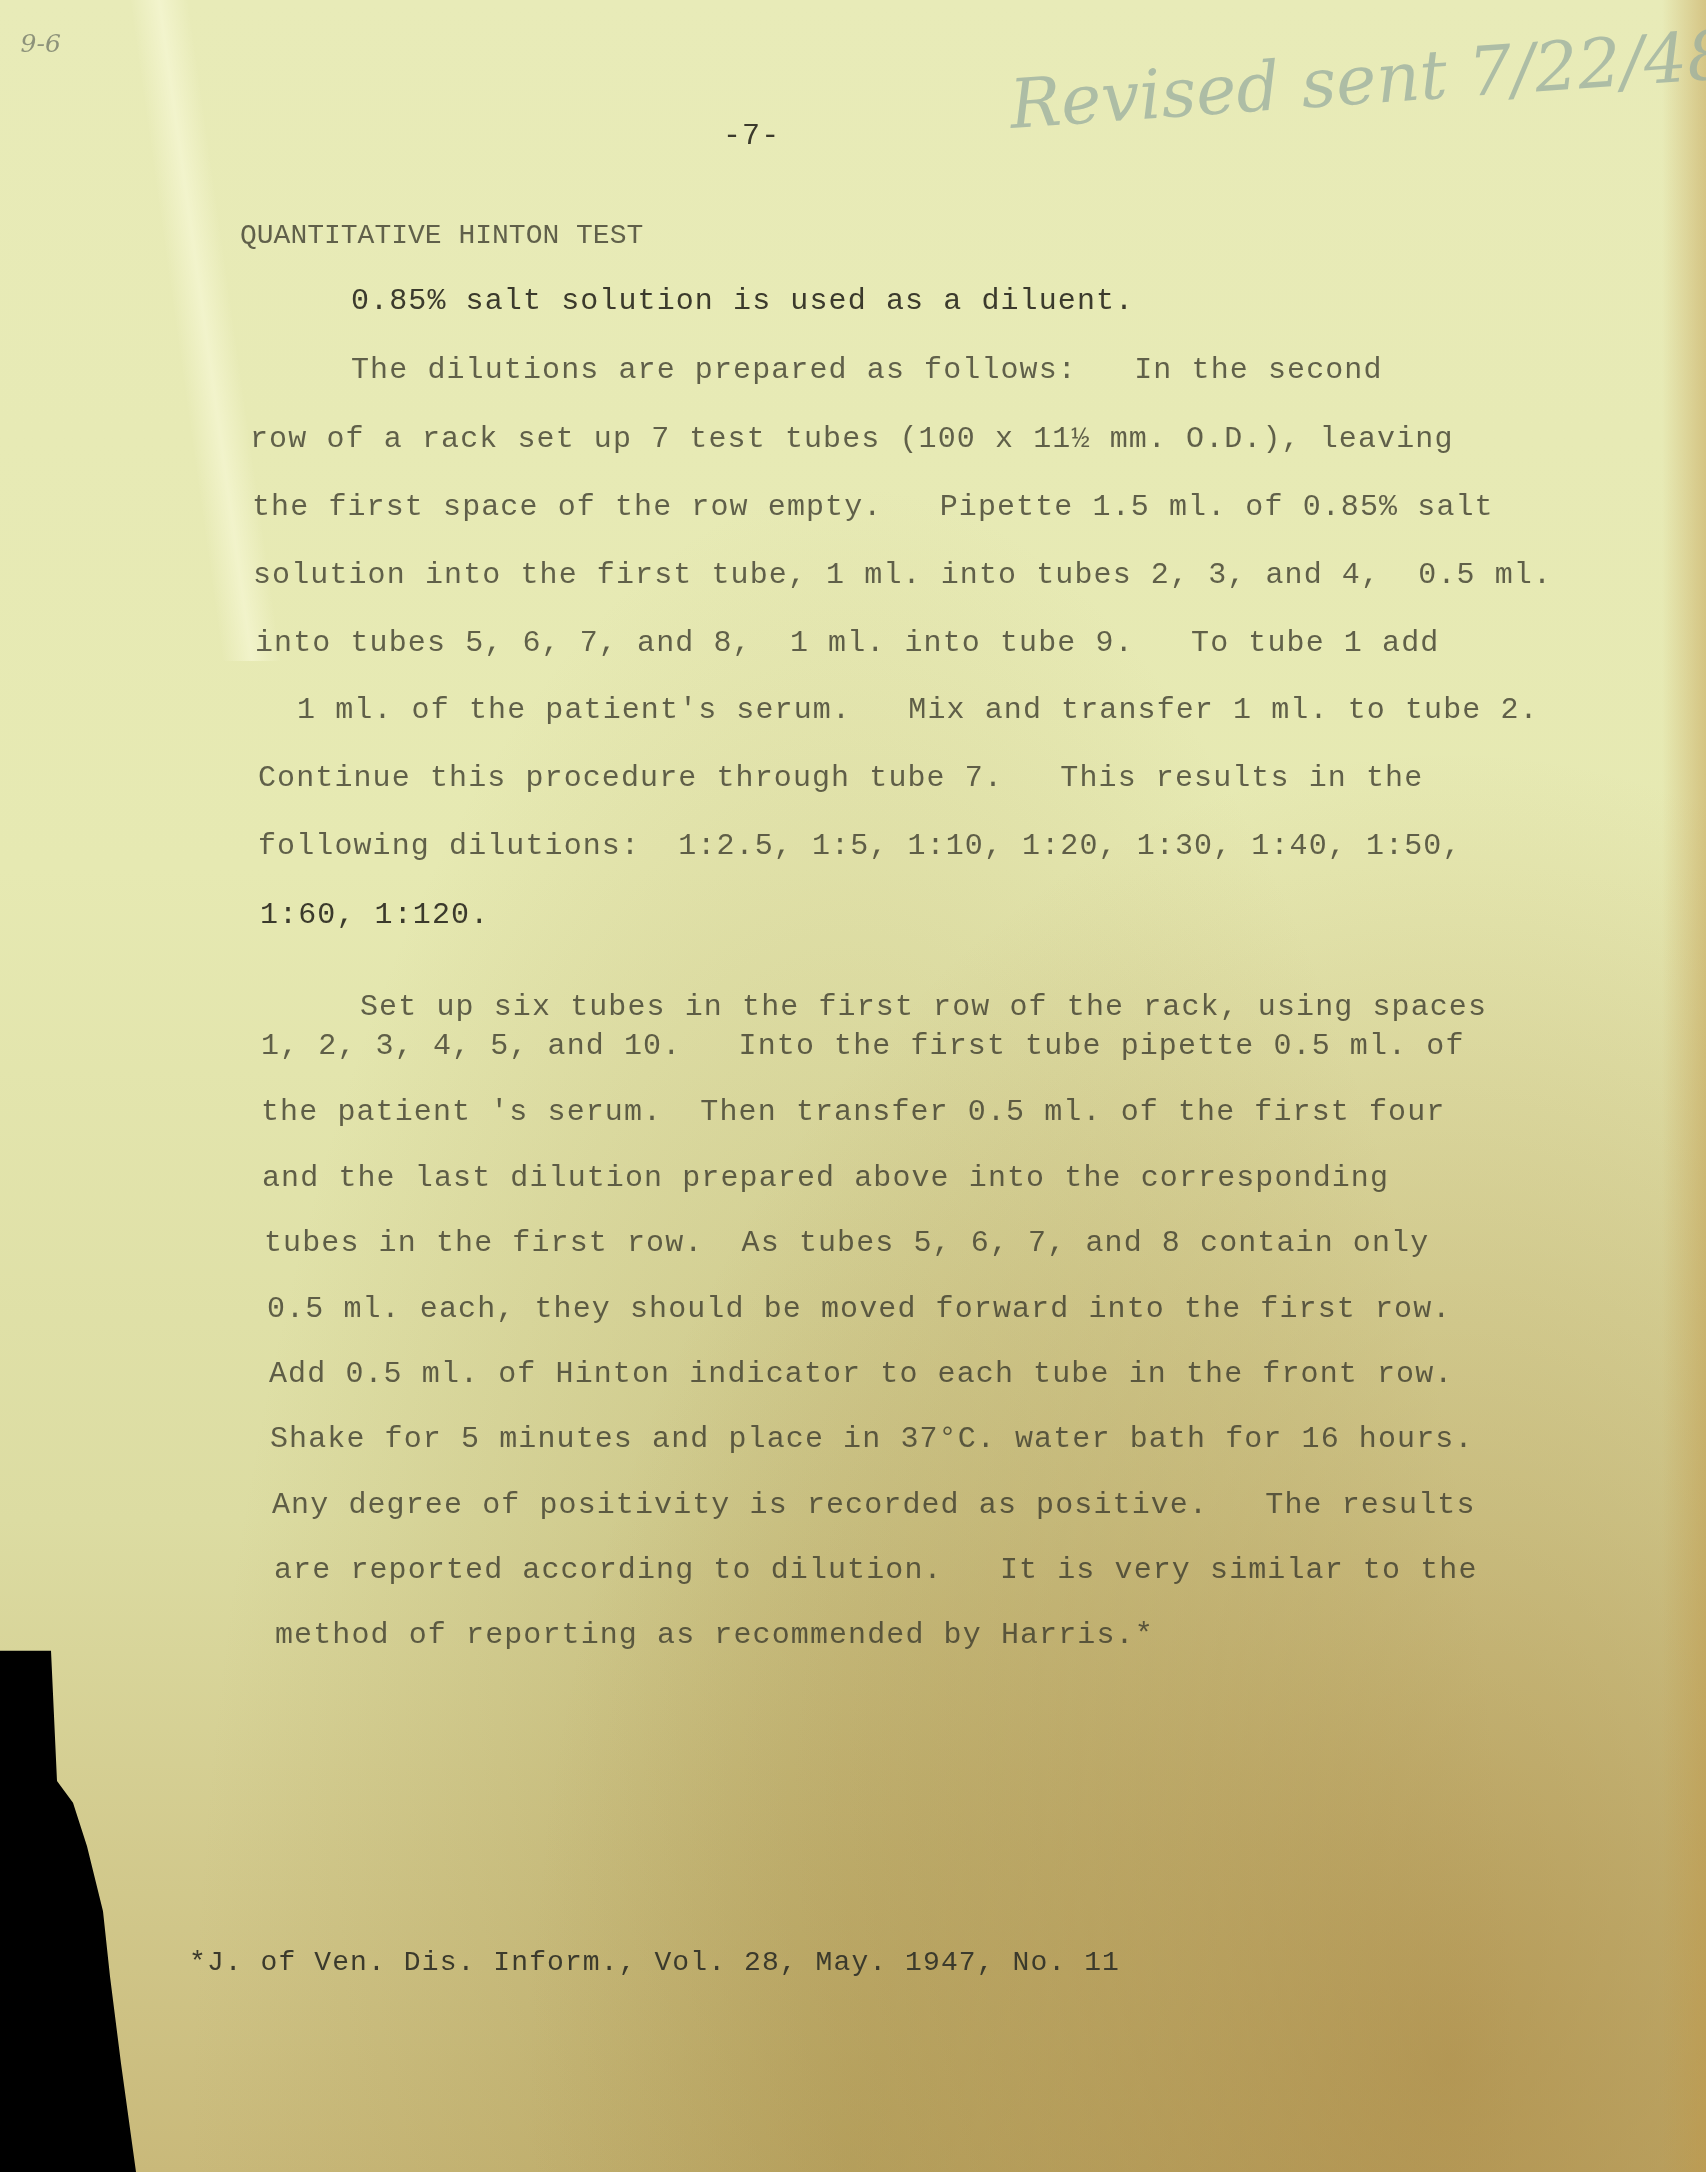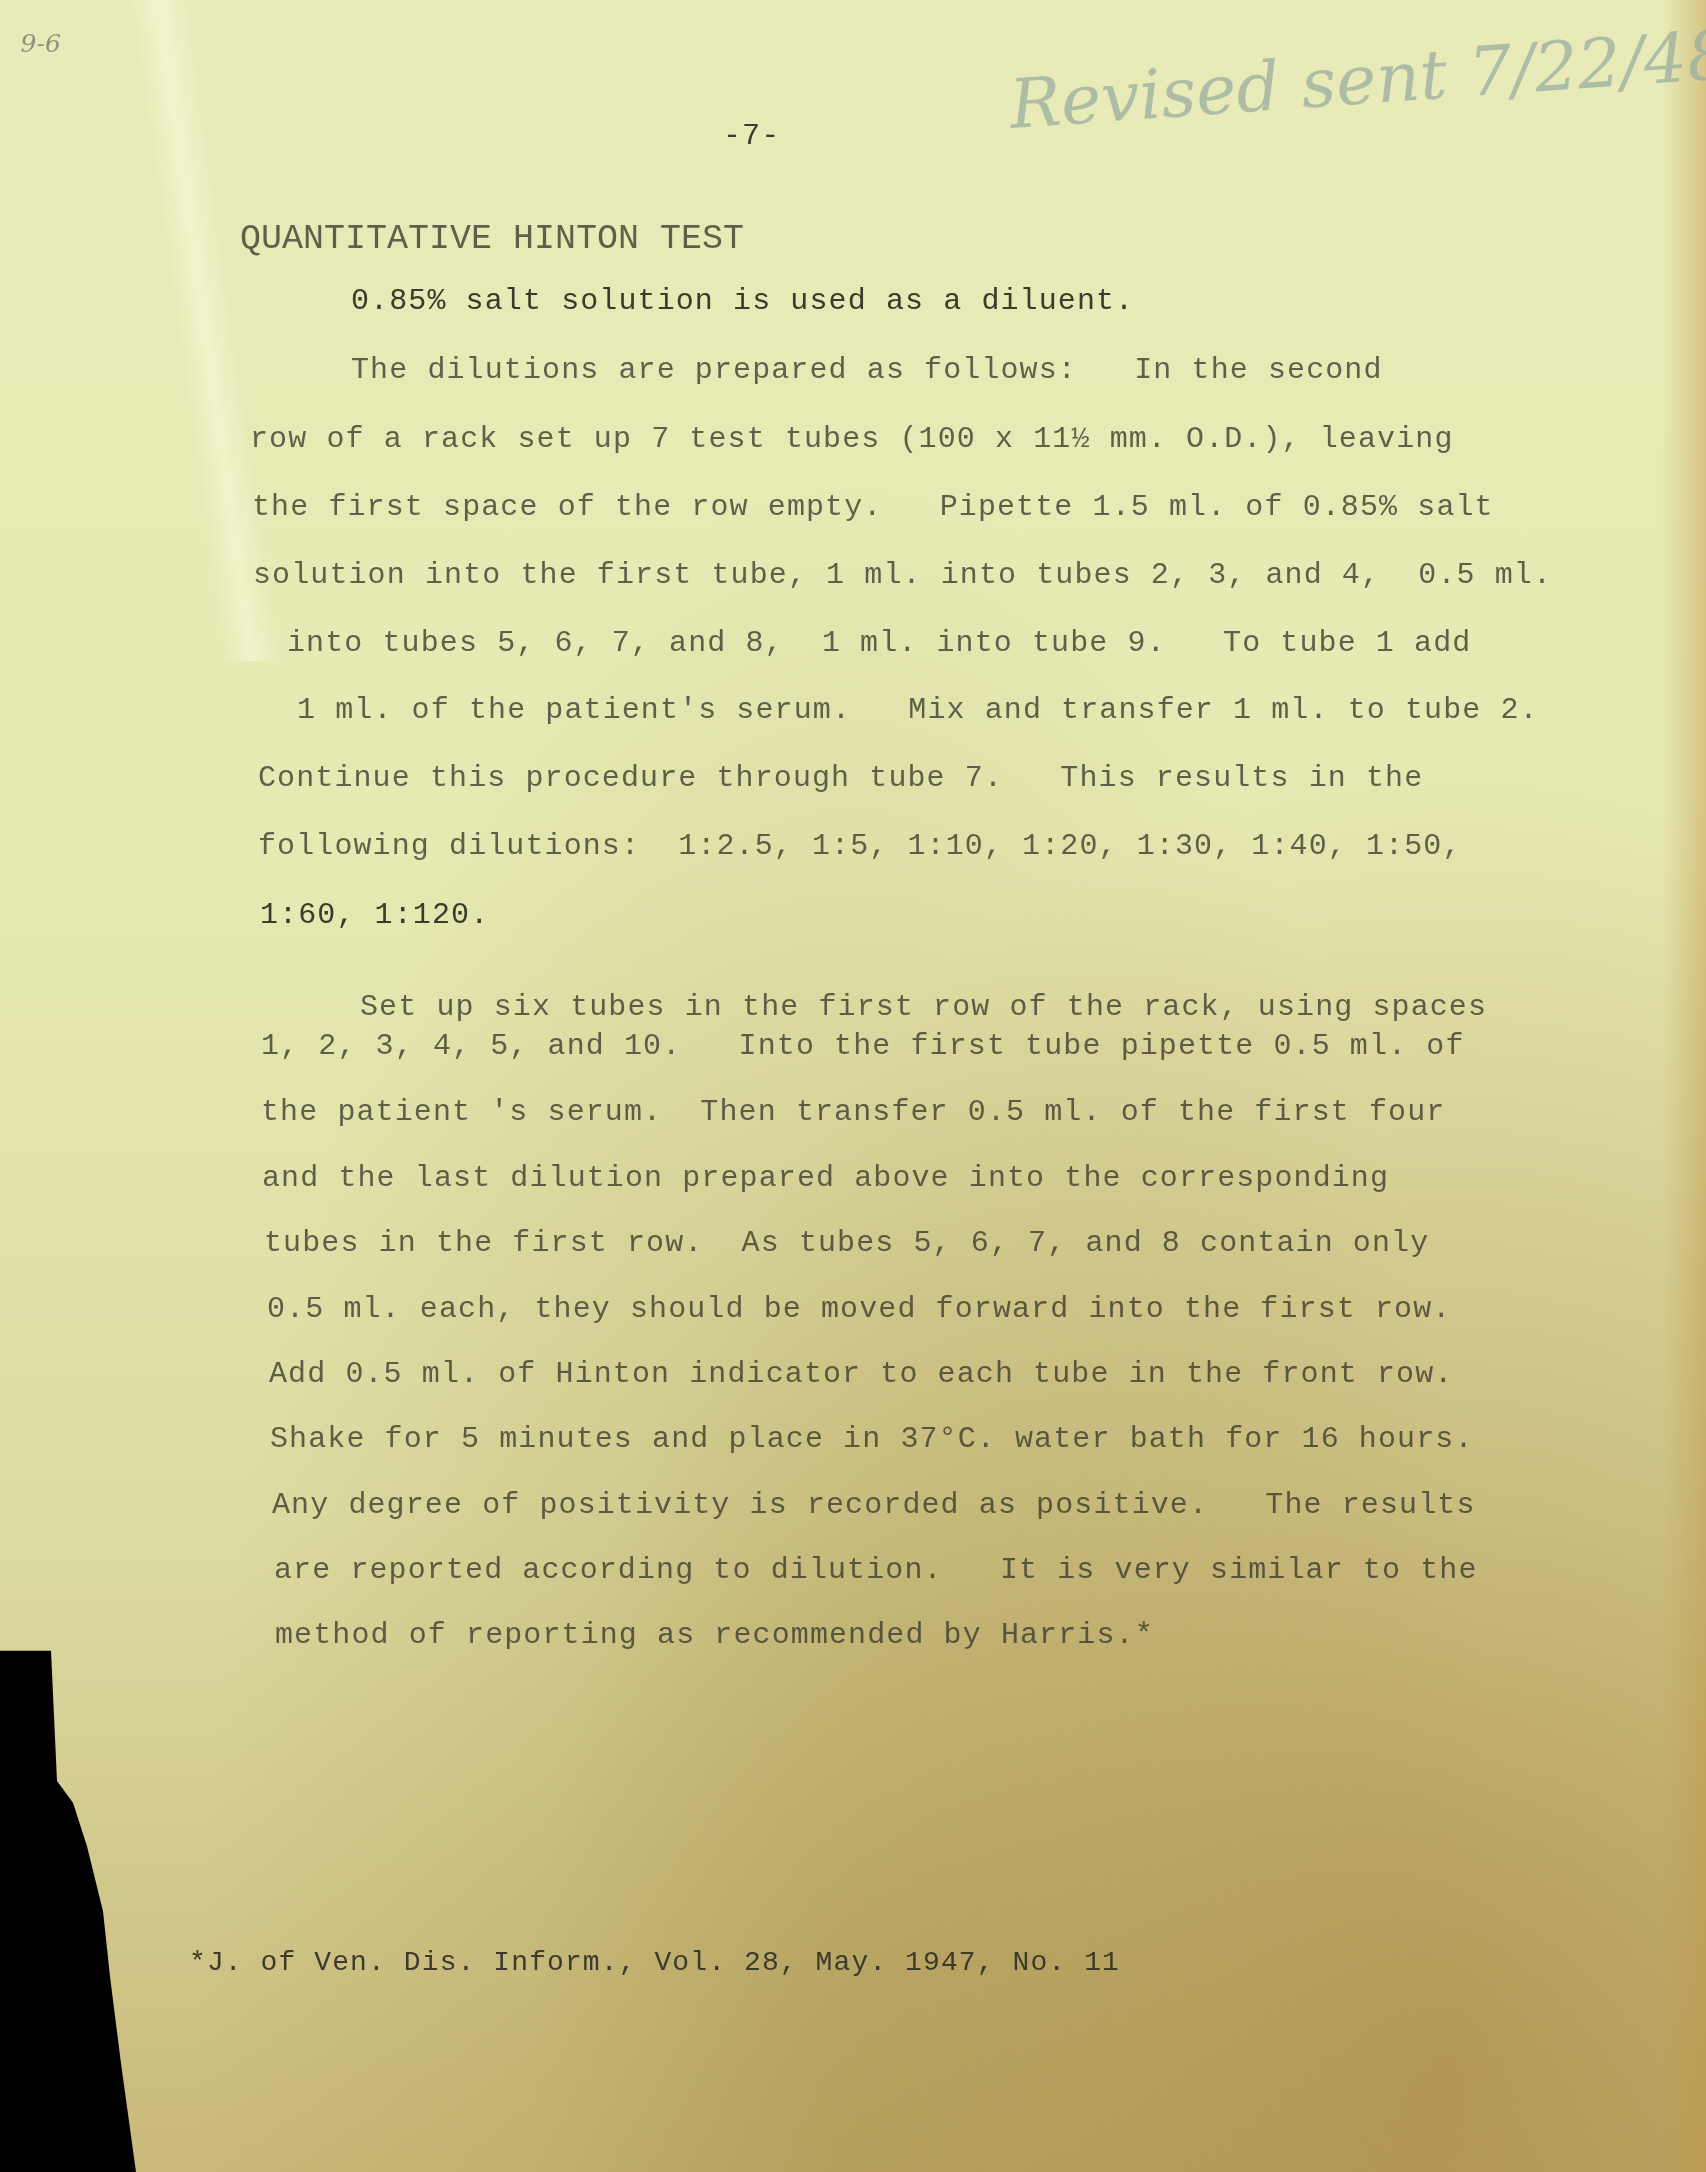--- a/index.html
+++ b/index.html
@@ -48,32 +48,32 @@
 
 <div class="page">
   <div class="fold-shadow"></div>
   <div class="right-edge"></div>
 
   <div class="hand" style="left:20.6px; top:29px; font-size:25px; color:#6f7566;">9-6</div>
   <div class="hand" style="left:1009px; top:40px; font-size:68px; transform: rotate(-4deg);">Revised sent 7/22/48</div>
 
   <div class="typed" style="left:723px; top:121px;">-7-</div>
 
-  <div class="typed faint" style="left:240px; top:222px; font-size:35px; letter-spacing:0px;">QUANTITATIVE HINTON TEST</div>
+  <div class="typed faint" style="left:240px; top:222px; font-size:28px; letter-spacing:0px;">QUANTITATIVE HINTON TEST</div>
 
   <div>
     <div class="typed" style="left:351px; top:286px;">0.85% salt solution is used as a diluent.</div>
   </div>
 
   <div>
     <div class="typed faint" style="left:351px; top:355px;">The dilutions are prepared as follows:   In the second</div>
     <div class="typed faint" style="left:250px; top:424px;">row of a rack set up 7 test tubes (100 x 11½ mm. O.D.), leaving</div>
     <div class="typed faint" style="left:252px; top:492px;">the first space of the row empty.   Pipette 1.5 ml. of 0.85% salt</div>
     <div class="typed faint" style="left:253px; top:560px;">solution into the first tube, 1 ml. into tubes 2, 3, and 4,  0.5 ml.</div>
-    <div class="typed faint" style="left:255px; top:628px;margin-left:32px;">into tubes 5, 6, 7, and 8,  1 ml. into tube 9.   To tube 1 add</div>
+    <div class="typed faint" style="left:255px; top:628px;">into tubes 5, 6, 7, and 8,  1 ml. into tube 9.   To tube 1 add</div>
     <div class="typed faint" style="left:257px; top:695px;margin-left:40px;">1 ml. of the patient's serum.   Mix and transfer 1 ml. to tube 2.</div>
     <div class="typed faint" style="left:258px; top:763px;">Continue this procedure through tube 7.   This results in the</div>
     <div class="typed faint" style="left:258px; top:831px;">following dilutions:  1:2.5, 1:5, 1:10, 1:20, 1:30, 1:40, 1:50,</div>
     <div class="typed" style="left:260px; top:900px;">1:60, 1:120.</div>
   </div>
 
   <div>
     <div class="typed faint" style="left:360px; top:964px;margin-top:28px;">Set up six tubes in the first row of the rack, using spaces</div>
     <div class="typed faint" style="left:261px; top:1031px;">1, 2, 3, 4, 5, and 10.   Into the first tube pipette 0.5 ml. of</div>
     <div class="typed faint" style="left:261px; top:1097px;">the patient 's serum.  Then transfer 0.5 ml. of the first four</div>

